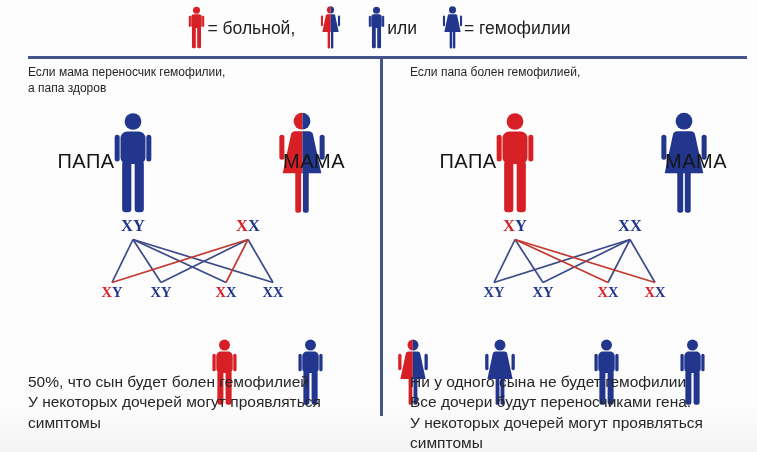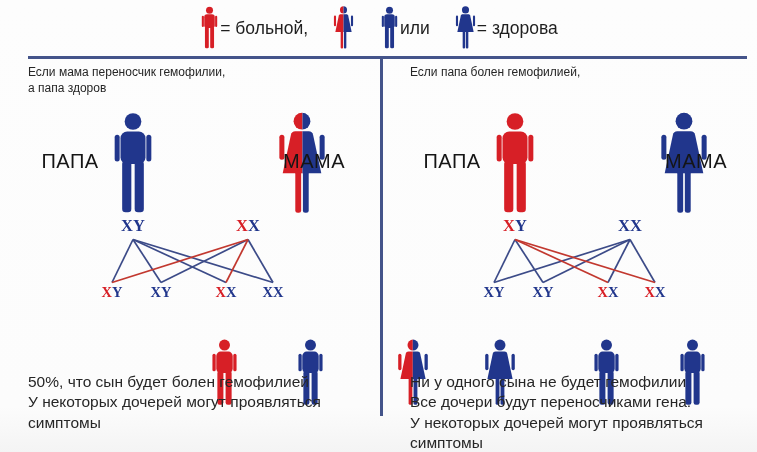--- a/index.html
+++ b/index.html
@@ -16,21 +16,21 @@
   
   .h-divider{position:absolute;top:56px;left:28px;width:719px;height:3px;background:#44548a;}
   .v-divider{position:absolute;top:56px;left:380px;width:3px;height:360px;background:#44548a;}
   
   .panel{position:absolute;top:58px;width:375px;height:394px;}
   .p0{left:0;}
   .p1{left:382px;}
   .panel-header{position:absolute;top:7px;left:28px;font-size:12px;line-height:1.3;color:#262626;}
   .parent-label{position:absolute;top:92px;width:92px;text-align:center;
     font-size:20px;letter-spacing:.5px;color:#151515;}
-  .father-label{left:24px;}
+  .father-label{left:40px;}
   .mother-label{left:268px;}
   .pos-father{position:absolute;left:108px;top:54px;}
   .pos-mother{position:absolute;left:221px;top:54px;}
   .karyo{position:absolute;font-weight:700;text-align:center;letter-spacing:0;font-family:Liberation Serif, serif;}
   .karyo-father{top:158px;left:103px;width:60px;font-size:16.5px;}
   .karyo-mother{top:158px;left:218px;width:60px;font-size:16.5px;}
   .lines{position:absolute;top:180px;left:0;width:378px;height:46px;}
   .karyo-child{top:226px;width:50px;font-size:14.5px;}
   .c0{left:87px}.c1{left:136px}.c2{left:201px}.c3{left:248px}
   .child-fig{position:absolute;top:245px;}
@@ -98,21 +98,21 @@
           </svg>
         </span>
       <span class="legend-label">или</span>
     </div>
     <div class="legend-item">
       <span class="fig sz-legend woman">
           <svg viewBox="0 0 64 124" style="position:absolute;inset:0;width:100%;height:100%;">
             <use href="#sym-woman" xlink:href="#sym-woman" fill="#21368c"></use>
           </svg>
         </span>
-      <span class="legend-label">= здорова</span>
+      <span class="legend-label">= гемофилии</span>
     </div>
   </div>
 
   <div class="h-divider"></div>
   <div class="v-divider"></div>
 
   <section class="panel p0">
     <div class="panel-header">
       <div>Если мама переносчик гемофилии,</div>
       <div>а папа здоров</div>

